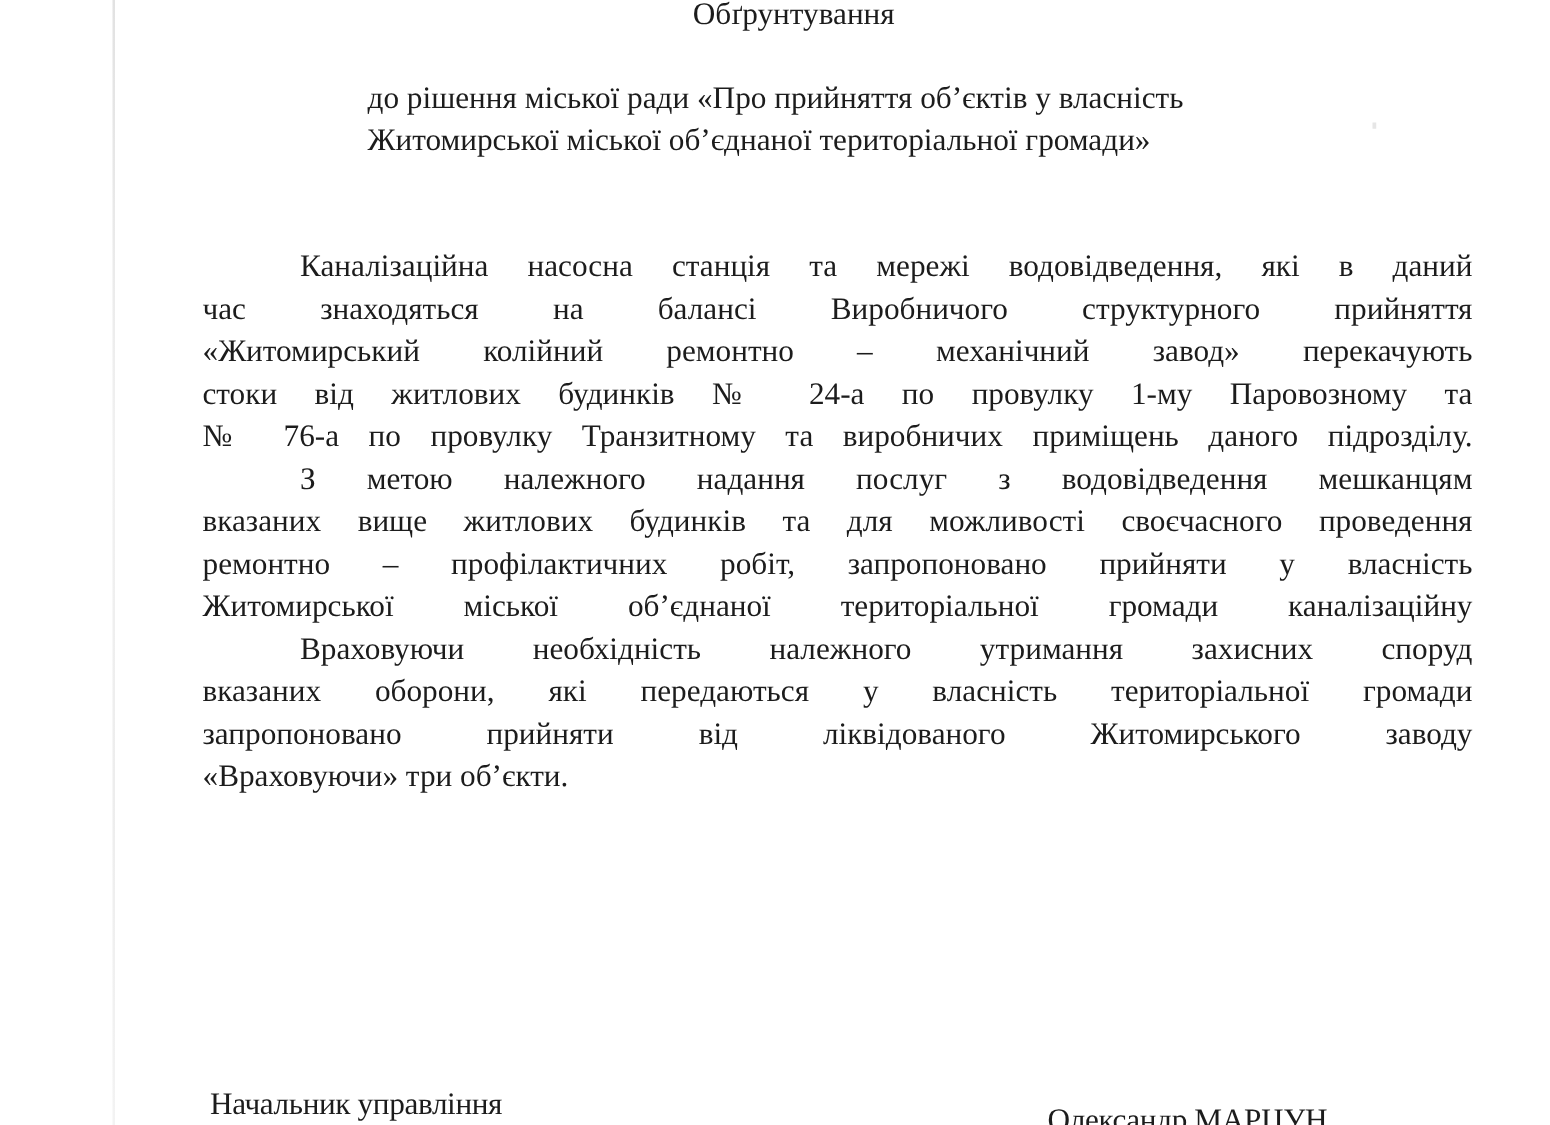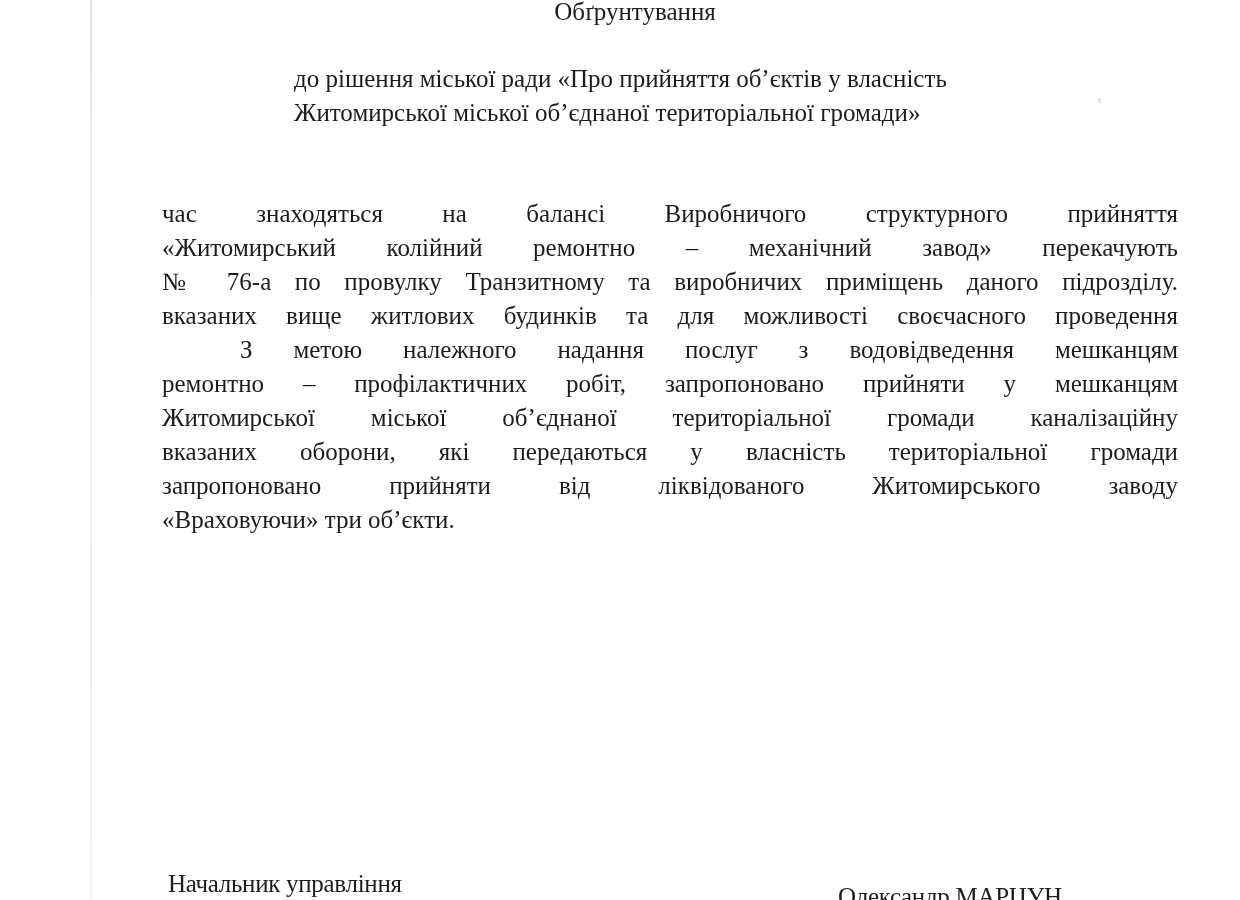--- a/index.html
+++ b/index.html
@@ -48,31 +48,34 @@
 
 <div class="title">Обґрунтування</div>
 
 <div class="subtitle">
   <div>до рішення міської ради  «Про прийняття об’єктів у власність</div>
   <div>Житомирської  міської   об’єднаної  територіальної  громади»</div>
 </div>
 
 <div class="body-text">
   <div>
+    <span class="line indent">Каналізаційна насосна станція  та  мережі  водовідведення, які   в даний</span>
     <span class="line">час   знаходяться   на   балансі   Виробничого   структурного      прийняття</span>
     <span class="line">«Житомирський   колійний   ремонтно – механічний   завод»   перекачують</span>
+    <span class="line">стоки  від  житлових   будинків  № 24-а   по  провулку 1-му  Паровозному  та</span>
     <span class="line">№ 76-а  по провулку Транзитному та виробничих приміщень даного підрозділу.</span>
   </div>
   <div>
+    <span class="line indent">З  метою  належного  надання  послуг   з  водовідведення  мешканцям</span>
     <span class="line">вказаних вище житлових будинків та для можливості своєчасного проведення</span>
-    <span class="line indent">З  метою  належного  надання  послуг   з  водовідведення  мешканцям</span>
-    <span class="line">ремонтно – профілактичних  робіт, запропоновано прийняти у    мешканцям</span>
+    <span class="line">ремонтно – профілактичних  робіт, запропоновано прийняти у    власність</span>
     <span class="line">Житомирської  міської  об’єднаної  територіальної    громади   каналізаційну</span>
   </div>
   <div>
+    <span class="line indent">Враховуючи   необхідність   належного   утримання   захисних   споруд</span>
     <span class="line">вказаних  оборони,  які  передаються  у  власність  територіальної  громади</span>
     <span class="line">запропоновано    прийняти    від    ліквідованого    Житомирського    заводу</span>
     <span class="line last">«Враховуючи» три об’єкти.</span>
   </div>
 </div>
 
 <div class="signature">
   <span class="sig-position">Начальник управління</span>
   <span class="sig-name">Олександр МАРЦУН</span>
 </div>

